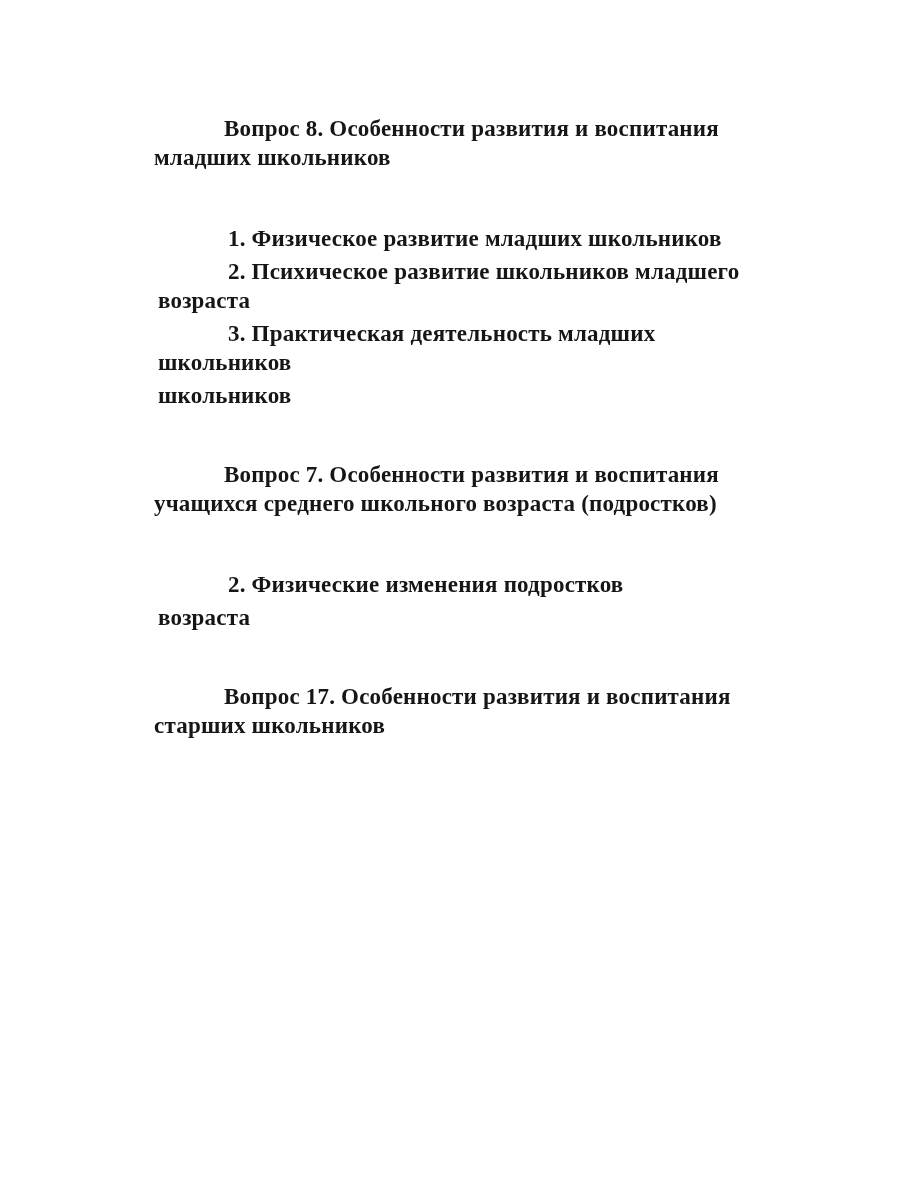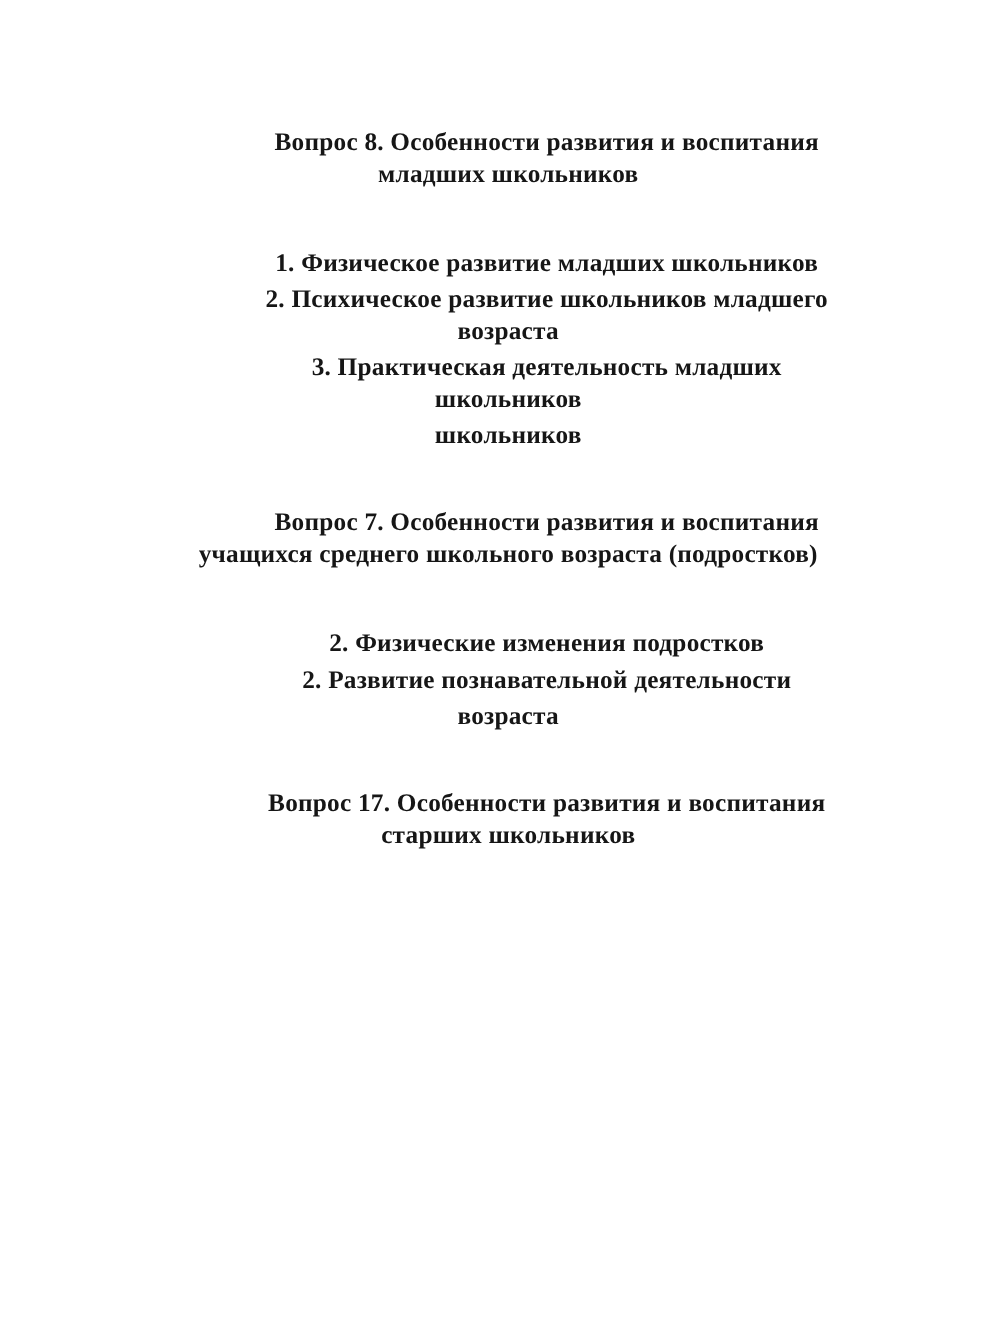--- a/index.html
+++ b/index.html
@@ -12,21 +12,20 @@
     width: 900px;
     height: 1200px;
     background: #ffffff;
     overflow: hidden;
     font-family: "Liberation Serif", "DejaVu Serif", serif;
     font-weight: 700;
     color: #161616;
   }
   .content {
     padding: 114px 130px 0 154px;
-    text-align: center;
   }
   .para {
     margin: 4px;
     padding: 0;
   }
   .line {
     display: block;
     white-space: nowrap;
     font-size: 23px;
     line-height: 29px;
@@ -80,23 +79,20 @@
     <div class="section">
       <div class="para heading">
         <span class="line indent">Вопрос 7. Особенности развития и воспитания</span>
         <span class="line">учащихся среднего школьного возраста (подростков)</span>
       </div>
       <div class="items">
         <div class="para">
           <span class="line indent">2. Физические изменения подростков</span>
         </div>
         <div class="para">
-          <span class="line indent">2. Развитие познавательной деятельности</span>
-        </div>
-        <div class="para">
           <span class="line">возраста</span>
         </div>
       </div>
     </div>
 
     <div class="section">
       <div class="para heading">
         <span class="line indent">Вопрос 17. Особенности развития и воспитания</span>
         <span class="line">старших школьников</span>
       </div>

